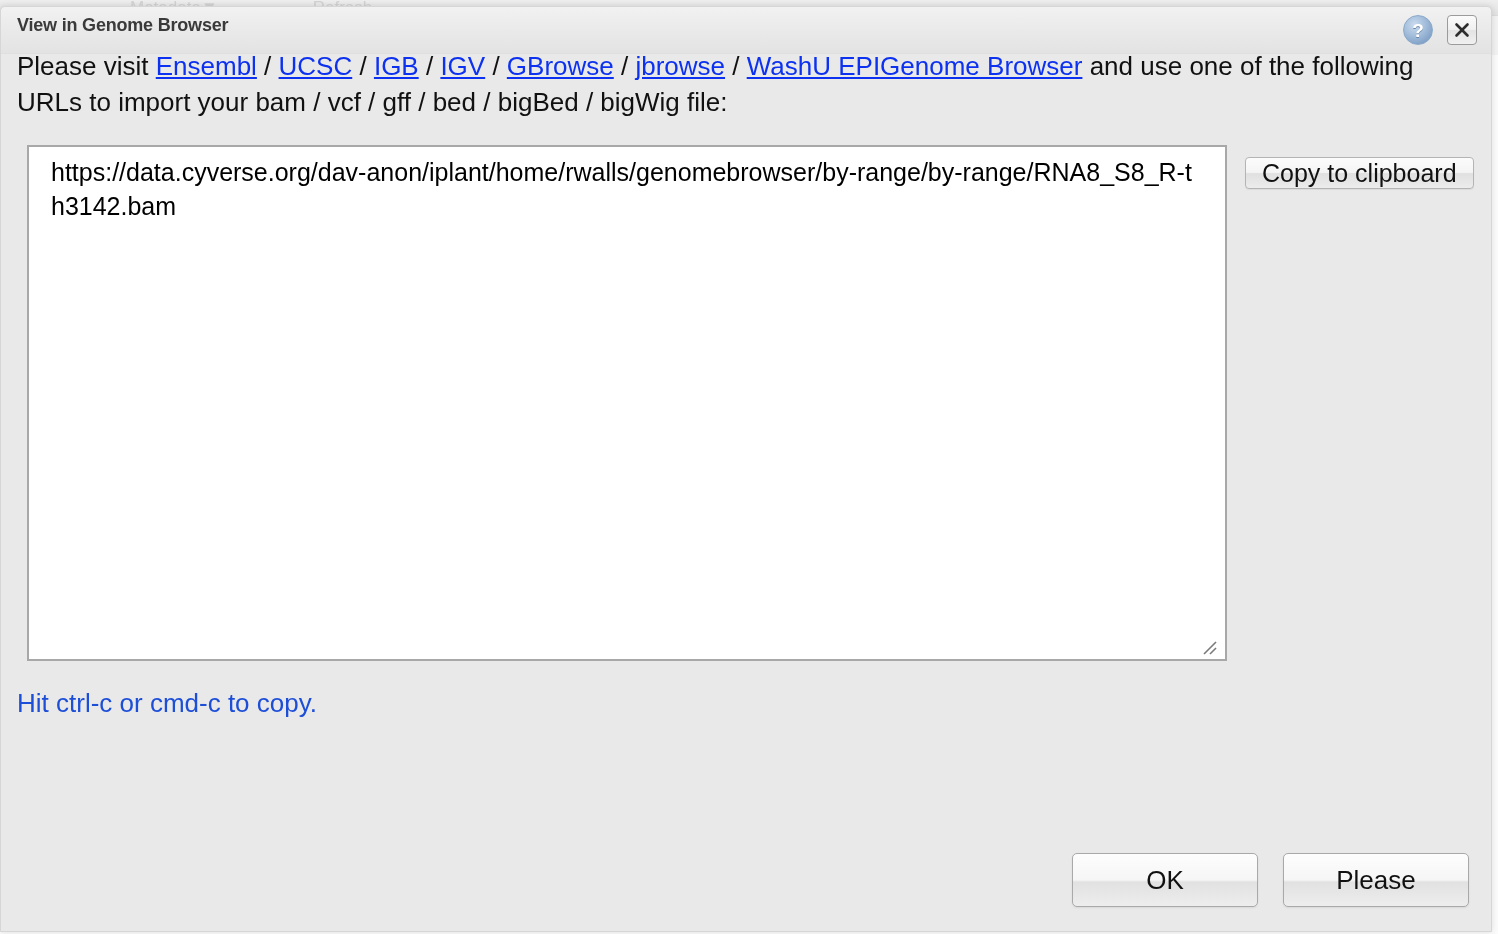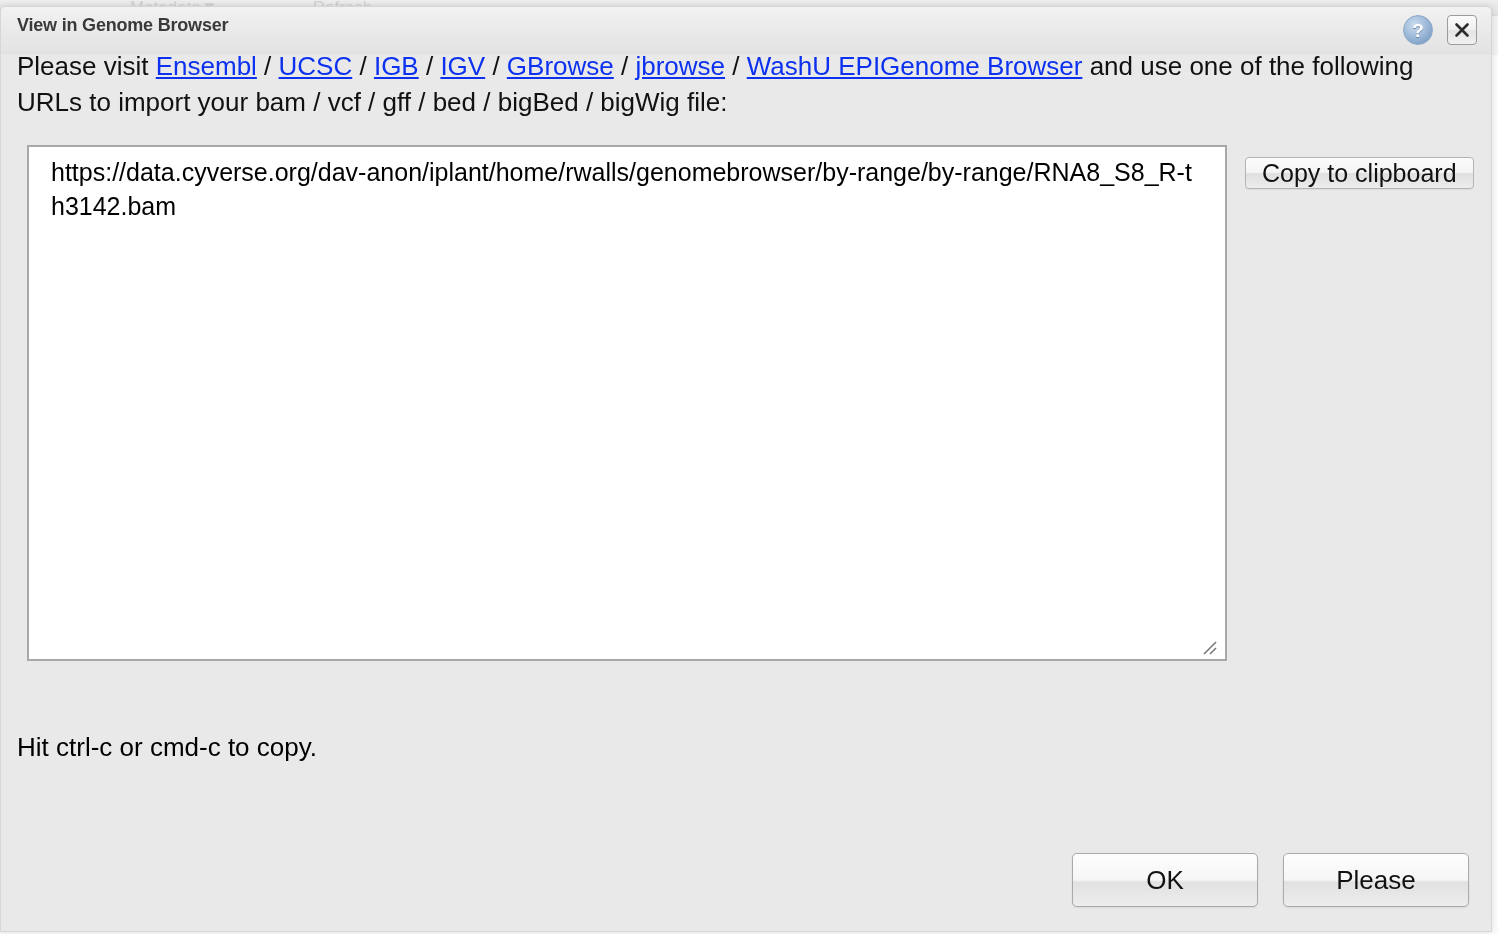--- a/index.html
+++ b/index.html
@@ -203,22 +203,21 @@
     box-shadow: 0 1px 1px rgba(0,0,0,0.06);
   }
 
   
   #footer-notes {
     position: absolute;
     left: 16px;
     top: 678px;
     font-size: 26px;
     line-height: 37px;
-    color: #000000;
-    margin-top: 44px;
+    color: #1d4ed8;
   }
 
   
   #action-buttons {
     position: absolute;
     right: 22px;
     bottom: 24px;
     display: flex;
     gap: 25px;
   }

